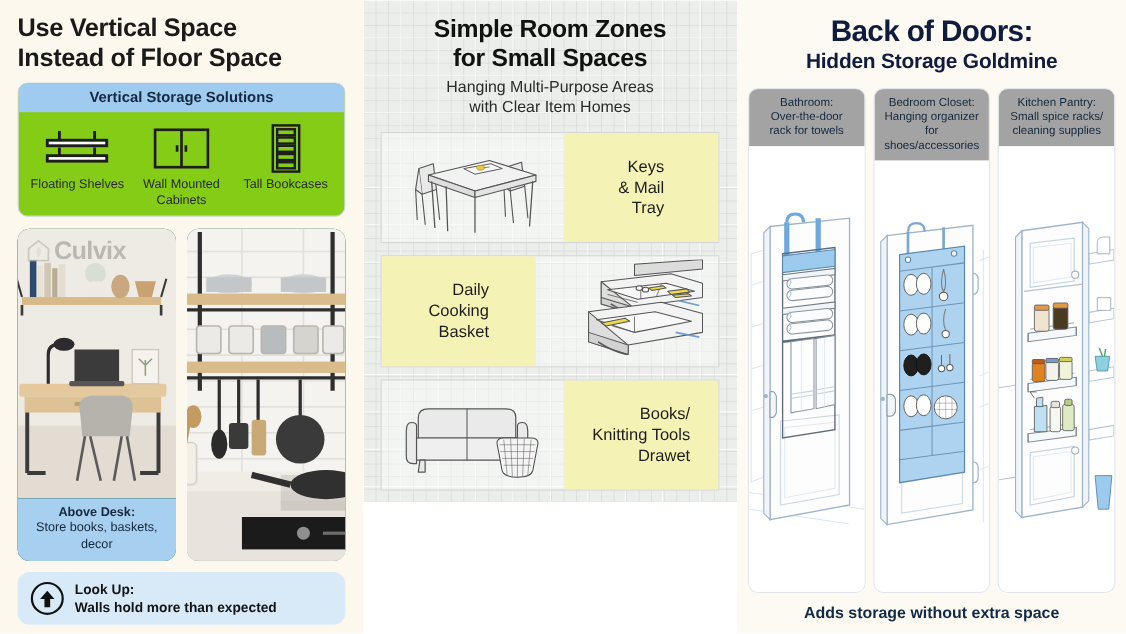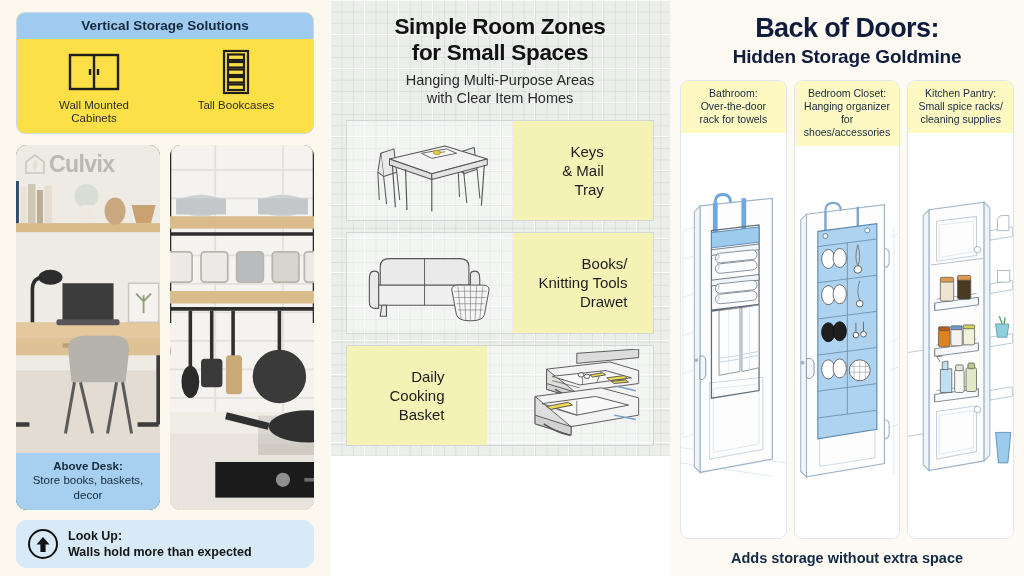--- a/index.html
+++ b/index.html
@@ -35,21 +35,21 @@
     line-height: 1.16;
     color: #1a1a1a;
     letter-spacing: -0.3px;
     margin-bottom: 10px;
   }
 
   .solutions-card {
     border: 1px solid #cfd8e2;
     border-radius: 9px;
     overflow: hidden;
-    background: #fde047;
+    background: #84cc16;
     margin-bottom: 11px;
   }
   .solutions-head {
     background: #9ecbef;
     color: #16283d;
     font-weight: bold;
     font-size: 13.5px;
     text-align: center;
     padding: 5px 0 6px 0;
   }
@@ -179,44 +179,63 @@
     text-align: center; margin-top: 3px; margin-bottom: 12px; letter-spacing: -0.2px;
   }
   .door-row { display: flex; gap: 7px; width: 100%; flex: 1 1 auto; min-height: 0; }
   .door-card {
     flex: 1; border-radius: 9px; overflow: hidden;
     background: #ffffff;
     border: 1px solid #dfe6ec;
     display: flex; flex-direction: column;
   }
   .door-head {
-    background: #fef9c3; color: #14293f;
+    background: #a3a3a3; color: #14293f;
     font-size: 10.5px; line-height: 1.26; text-align: center;
     padding: 6px 3px 7px 3px;
   }
   .door-art { flex: 1; position: relative; overflow: hidden; background: #ffffff; min-height: 0; }
   .p3-foot {
     margin-top: 11px; text-align: center;
     font-size: 14.5px; font-weight: bold; color: #132a45;
   }
 
   svg { display: block; }
 </style>
 </head>
 <body>
 
 <div class="infographic">
 
   <section class="panel-left">
 
+    <h1 class="p1-title">
+      <span>Use Vertical Space</span><br>
+      <span>Instead of Floor Space</span>
+    </h1>
 
     <div class="solutions-card">
       <div class="solutions-head">Vertical Storage Solutions</div>
       <div class="solutions-body">
 
+        <div class="sol-item">
+          <div class="sol-icon">
+            <svg width="64" height="44" viewBox="0 0 64 44">
+              <g stroke="#1d1d1d" stroke-width="2.6" fill="none">
+                <line x1="16" y1="6" x2="16" y2="15"></line>
+                <line x1="48" y1="6" x2="48" y2="15"></line>
+                <rect x="5" y="14.5" width="54" height="5" fill="#fff"></rect>
+                <line x1="16" y1="21" x2="16" y2="29"></line>
+                <line x1="48" y1="21" x2="48" y2="29"></line>
+                <rect x="5" y="28.5" width="54" height="5" fill="#fff"></rect>
+              </g>
+            </svg>
+          </div>
+          <div class="sol-label">Floating Shelves</div>
+        </div>
 
         <div class="sol-item">
           <div class="sol-icon">
             <svg width="56" height="44" viewBox="0 0 56 44">
               <g stroke="#1d1d1d" stroke-width="2.4" fill="none">
                 <rect x="4" y="5" width="48" height="34"></rect>
                 <line x1="28" y1="5" x2="28" y2="39"></line>
                 <line x1="24" y1="19" x2="24" y2="25"></line>
                 <line x1="32" y1="19" x2="32" y2="25"></line>
               </g>
@@ -421,20 +440,61 @@
             <path d="M78 36 L112 30 L126 36 L92 43 Z" fill="#f7f7f7" stroke="#555" stroke-width="1.2"></path>
             <ellipse cx="99" cy="35" rx="5" ry="3" fill="#e8c84a" stroke="#9a8a28" stroke-width=".8"></ellipse>
             <path d="M103 35 L110 34" stroke="#9a8a28" stroke-width="1.4"></path>
           </svg>
         </div>
         <div class="zone-tag" style="white-space:pre-line">Keys
 &amp; Mail
 Tray</div>
       </div>
 
+      <div class="zone-row reverse">
+        <div class="zone-illus">
+          <svg width="98%" height="94%" viewBox="0 0 190 130">
+            <g fill="#ebebeb" stroke="#555" stroke-width="1.3" stroke-linejoin="round">
+
+              <path d="M104 6 L190 0 L190 12 L104 20 Z" fill="#dcdcdc"></path>
+
+              <path d="M62 28 L150 18 L190 30 L190 48 L102 60 L62 48 Z" fill="#f3f3f3"></path>
+              <path d="M62 28 L62 56 L102 68 L102 60 Z" fill="#dededd"></path>
+              <path d="M62 48 L102 60 L102 68 L62 56 Z" fill="#d4d4d4"></path>
+              <path d="M70 38 L144 30 L180 40 L108 50 Z" fill="#f8f8f8"></path>
+
+              <path d="M112 33 L112 50 M132 46 L138 31" stroke-width="1" fill="none"></path>
+              <path d="M70 44 L108 54" stroke-width="1" fill="none"></path>
+
+              <ellipse cx="110" cy="36" rx="4" ry="3" fill="#f7f7f7"></ellipse>
+              <ellipse cx="118" cy="38" rx="4" ry="3" fill="#f7f7f7"></ellipse>
+              <path d="M122 36 L140 33 L144 36 L126 39 Z" fill="#edd84f"></path>
+              <path d="M146 40 L170 37 L174 41 L150 44 Z" fill="#edd84f"></path>
+              <path d="M152 45 L172 43 L176 46 L156 48 Z" fill="#edd84f"></path>
+
+              <path d="M74 56 Q90 66 106 70" stroke="#555" stroke-width="2" fill="none"></path>
+
+              <path d="M46 66 L138 54 L190 68 L190 92 L96 108 L46 92 Z" fill="#f3f3f3"></path>
+              <path d="M46 66 L46 104 L96 120 L96 108 Z" fill="#dedede"></path>
+              <path d="M46 92 L96 108 L96 120 L46 104 Z" fill="#d2d2d2"></path>
+              <path d="M56 76 L130 66 L176 78 L104 92 Z" fill="#f8f8f8"></path>
+              <path d="M104 72 L104 92 M76 84 L104 92" stroke-width="1" fill="none"></path>
+              <path d="M62 80 L92 74 L98 78 L68 84 Z" fill="#edd84f"></path>
+
+              <path d="M58 104 Q76 116 94 120" stroke="#555" stroke-width="2.2" fill="none"></path>
+
+              <path d="M160 52 L186 58 M156 92 L186 98" stroke="#6f9bd0" stroke-width="2" fill="none"></path>
+            </g>
+          </svg>
+        </div>
+        <div class="zone-tag" style="white-space:pre-line">Daily
+Cooking
+Basket</div>
+      </div>
+
       <div class="zone-row">
         <div class="zone-illus">
           <svg width="94%" height="86%" viewBox="0 0 180 110">
             <g fill="#eaeaea" stroke="#555" stroke-width="1.4" stroke-linejoin="round">
               <path d="M26 34 Q26 24 38 24 L128 24 Q140 24 140 34 L140 66 L26 66 Z"></path>
               <path d="M83 24 L83 58" stroke-width="1.2"></path>
               <path d="M18 40 Q12 40 12 50 L12 80 Q12 88 20 88 L24 88 L24 44 Q24 40 18 40 Z"></path>
               <path d="M148 40 Q154 40 154 50 L154 80 Q154 88 146 88 L142 88 L142 44 Q142 40 148 40 Z"></path>
               <path d="M24 58 L142 58 L142 84 L24 84 Z" fill="#efefef"></path>
               <path d="M83 58 L83 84" stroke-width="1.2"></path>
@@ -449,61 +509,20 @@
               <path d="M121 66 L163 66 M122 74 L162 74 M124 82 L160 82 M126 90 L158 90"></path>
               <path d="M126 60 L130 102 M134 59 L136 103 M142 59 L142 104 M150 59 L148 103 M158 60 L154 102"></path>
             </g>
           </svg>
         </div>
         <div class="zone-tag" style="white-space:pre-line">Books/
 Knitting Tools
 Drawet</div>
       </div>
 
-      <div class="zone-row reverse">
-        <div class="zone-illus">
-          <svg width="98%" height="94%" viewBox="0 0 190 130">
-            <g fill="#ebebeb" stroke="#555" stroke-width="1.3" stroke-linejoin="round">
-
-              <path d="M104 6 L190 0 L190 12 L104 20 Z" fill="#dcdcdc"></path>
-
-              <path d="M62 28 L150 18 L190 30 L190 48 L102 60 L62 48 Z" fill="#f3f3f3"></path>
-              <path d="M62 28 L62 56 L102 68 L102 60 Z" fill="#dededd"></path>
-              <path d="M62 48 L102 60 L102 68 L62 56 Z" fill="#d4d4d4"></path>
-              <path d="M70 38 L144 30 L180 40 L108 50 Z" fill="#f8f8f8"></path>
-
-              <path d="M112 33 L112 50 M132 46 L138 31" stroke-width="1" fill="none"></path>
-              <path d="M70 44 L108 54" stroke-width="1" fill="none"></path>
-
-              <ellipse cx="110" cy="36" rx="4" ry="3" fill="#f7f7f7"></ellipse>
-              <ellipse cx="118" cy="38" rx="4" ry="3" fill="#f7f7f7"></ellipse>
-              <path d="M122 36 L140 33 L144 36 L126 39 Z" fill="#edd84f"></path>
-              <path d="M146 40 L170 37 L174 41 L150 44 Z" fill="#edd84f"></path>
-              <path d="M152 45 L172 43 L176 46 L156 48 Z" fill="#edd84f"></path>
-
-              <path d="M74 56 Q90 66 106 70" stroke="#555" stroke-width="2" fill="none"></path>
-
-              <path d="M46 66 L138 54 L190 68 L190 92 L96 108 L46 92 Z" fill="#f3f3f3"></path>
-              <path d="M46 66 L46 104 L96 120 L96 108 Z" fill="#dedede"></path>
-              <path d="M46 92 L96 108 L96 120 L46 104 Z" fill="#d2d2d2"></path>
-              <path d="M56 76 L130 66 L176 78 L104 92 Z" fill="#f8f8f8"></path>
-              <path d="M104 72 L104 92 M76 84 L104 92" stroke-width="1" fill="none"></path>
-              <path d="M62 80 L92 74 L98 78 L68 84 Z" fill="#edd84f"></path>
-
-              <path d="M58 104 Q76 116 94 120" stroke="#555" stroke-width="2.2" fill="none"></path>
-
-              <path d="M160 52 L186 58 M156 92 L186 98" stroke="#6f9bd0" stroke-width="2" fill="none"></path>
-            </g>
-          </svg>
-        </div>
-        <div class="zone-tag" style="white-space:pre-line">Daily
-Cooking
-Basket</div>
-      </div>
-
     </div>
 
 
   </section>
 
   <section class="panel-right">
 
     <h1 class="p3-title">Back of Doors:</h1>
     <h2 class="p3-sub">Hidden Storage Goldmine</h2>
 

